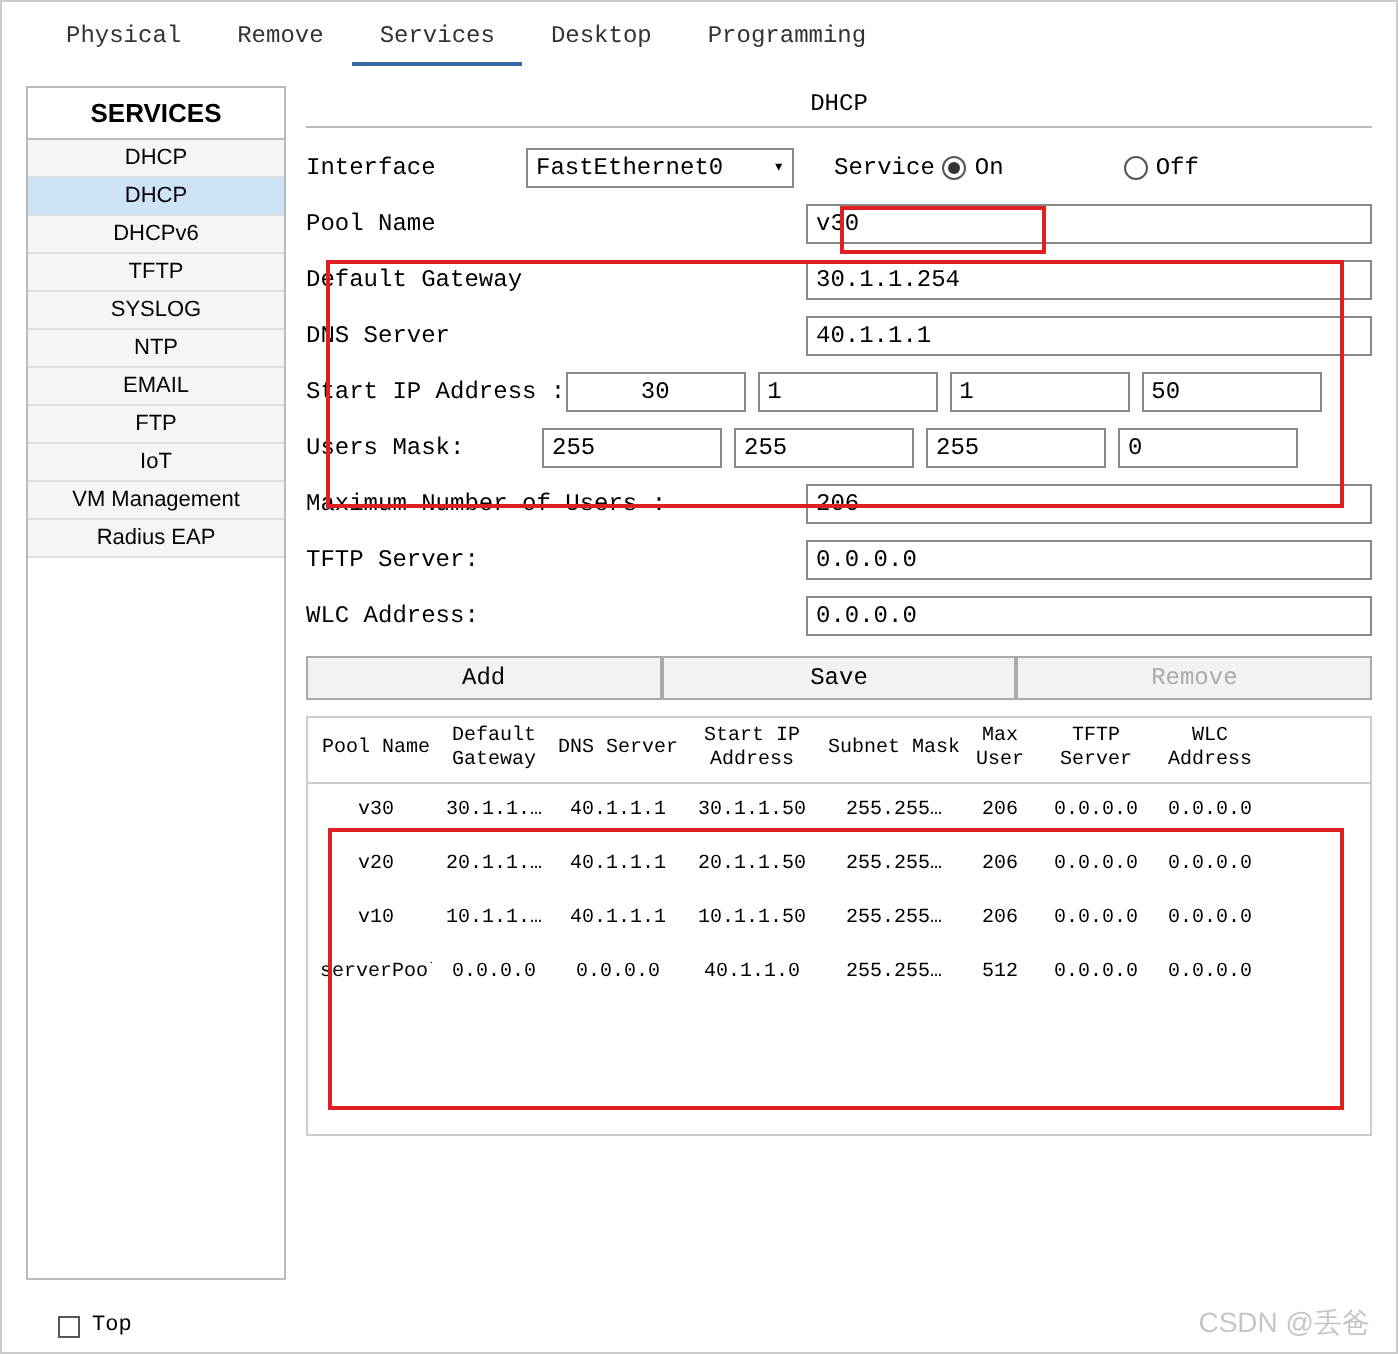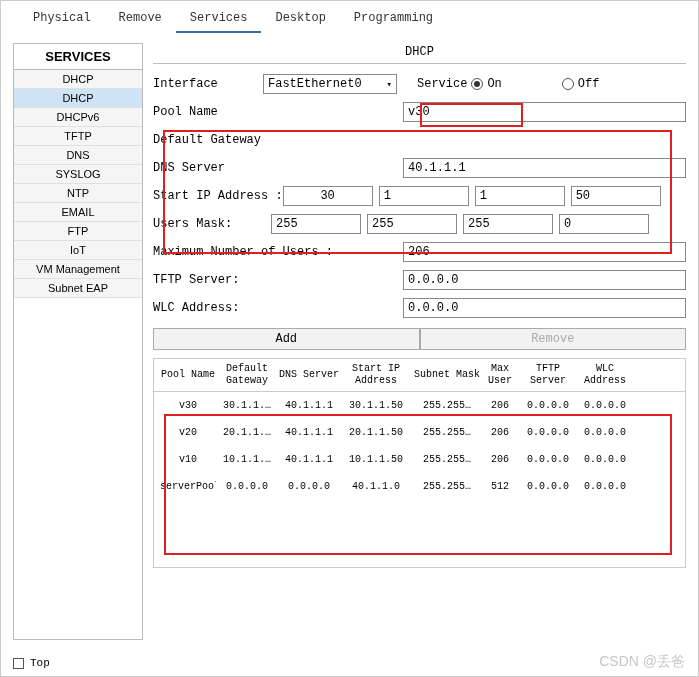--- a/index.html
+++ b/index.html
@@ -36,21 +36,21 @@
 .redbox3 { left: 164px; top: 414px; width: 508px; height: 141px; }
 .btnrow { display: flex; gap: 0; margin-top: 6px; }
 .btn { flex: 1; border: 1px solid #aaa; background: #f2f2f2; height: 22px; display: flex; align-items: center; justify-content: center; font-family: "Courier New", monospace; font-size: 12px; cursor: pointer; }
 .btn.disabled { color: #aaa; }
 .tablewrap { border: 1px solid #ccc; margin-top: 8px; height: 210px; overflow: hidden; font-family: "Courier New", monospace; font-size: 11px; }
 .theadrow, .trow { display: grid; grid-template-columns: 56px 62px 62px 72px 70px 36px 60px 54px; align-items: center; text-align: center; }
 .theadrow { border-bottom: 1px solid #ccc; padding: 4px 6px; line-height: 12px; }
 .theadrow > div { font-size: 10px; }
 .trow { padding: 8px 6px; }
 .trow > div { font-size: 10px; white-space: nowrap; overflow: hidden; text-overflow: clip; }
-.footer { height: 26px; display: flex; align-items: center; padding: 0 12px; gap: 6px; font-size: 11px; font-family: "Courier New", monospace; }
+.footer { height: 26px; display: flex; align-items: center; padding: 0 28px; gap: 6px; font-size: 11px; font-family: "Courier New", monospace; }
 .checkbox { width: 11px; height: 11px; border: 1px solid #555; }
 .watermark { position: absolute; right: 14px; bottom: 6px; color: rgba(150,150,150,0.55); font-size: 14px; font-family: Arial; }
 </style>
 </head>
 <body>
 
 <div class="window">
 
   <div class="tabbar">
     <div class="tab">Physical</div>
@@ -60,28 +60,27 @@
     <div class="tab">Programming</div>
   </div>
 
   <div class="content">
     <div class="leftcol">
       <div class="svc-header">SERVICES</div>
       <div class="svc-item">DHCP</div>
       <div class="svc-item selected">DHCP</div>
       <div class="svc-item">DHCPv6</div>
       <div class="svc-item">TFTP</div>
-      <div class="svc-item">DNS</div>
       <div class="svc-item">SYSLOG</div>
       <div class="svc-item">NTP</div>
       <div class="svc-item">EMAIL</div>
       <div class="svc-item">FTP</div>
       <div class="svc-item">IoT</div>
       <div class="svc-item">VM Management</div>
-      <div class="svc-item">Subnet EAP</div>
+      <div class="svc-item">Radius EAP</div>
     </div>
 
     <div class="rightcol">
       <div class="page-title">DHCP</div>
       <div class="divider"></div>
 
       <div class="formrow">
         <span class="lbl">Interface</span>
         <div class="selectlike">
           <span>FastEthernet0</span>
@@ -93,20 +92,21 @@
         <span class="radio" style="margin-left:60px"></span>
         <span>Off</span>
       </div>
 
       <div class="formrow">
         <span class="lbl" style="min-width:250px">Pool Name</span>
         <input class="inp" style="flex: 1 1 0%;" value="v30">
       </div>
       <div class="formrow">
         <span class="lbl" style="min-width:250px">Default Gateway</span>
+        <input class="inp" style="flex: 1 1 0%;" value="30.1.1.254">
       </div>
       <div class="formrow">
         <span class="lbl" style="min-width:250px">DNS Server</span>
         <input class="inp" style="flex: 1 1 0%;" value="40.1.1.1">
       </div>
       <div class="formrow">
         <span class="lbl" style="min-width:118px">Start IP Address :</span>
         <input class="inp" style="width: 90px; text-align: center;" value="30">
         <input class="inp" style="width: 90px; margin-left: 6px;" value="1">
         <input class="inp" style="width: 90px; margin-left: 6px;" value="1">
@@ -127,20 +127,21 @@
         <span class="lbl" style="min-width:250px">TFTP Server:</span>
         <input class="inp" style="flex: 1 1 0%;" value="0.0.0.0">
       </div>
       <div class="formrow">
         <span class="lbl" style="min-width:250px">WLC Address:</span>
         <input class="inp" style="flex: 1 1 0%;" value="0.0.0.0">
       </div>
 
       <div class="btnrow">
         <div class="btn">Add</div>
+        <div class="btn">Save</div>
         <div class="btn disabled">Remove</div>
       </div>
 
       <div class="tablewrap">
         <div class="theadrow">
           <div>Pool Name</div>
           <div>Default Gateway</div>
           <div>DNS Server</div>
           <div>Start IP Address</div>
           <div>Subnet Mask</div>

